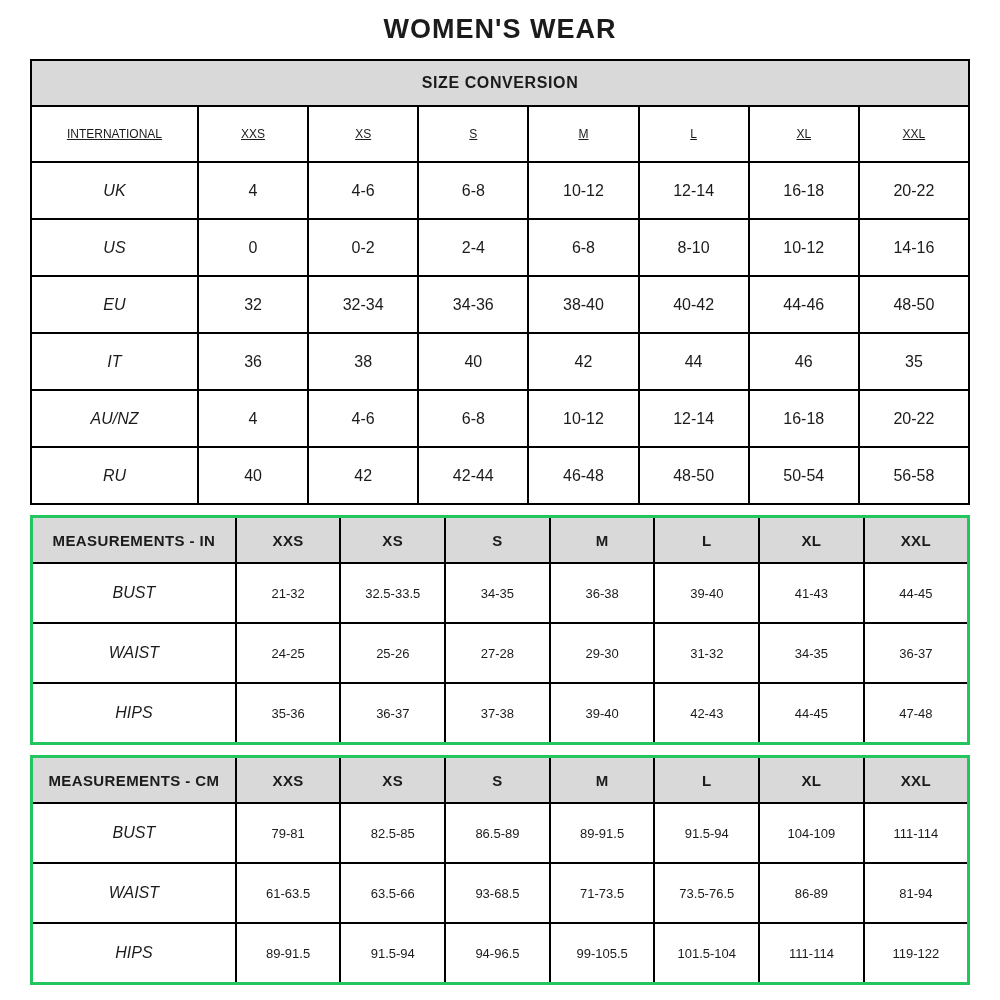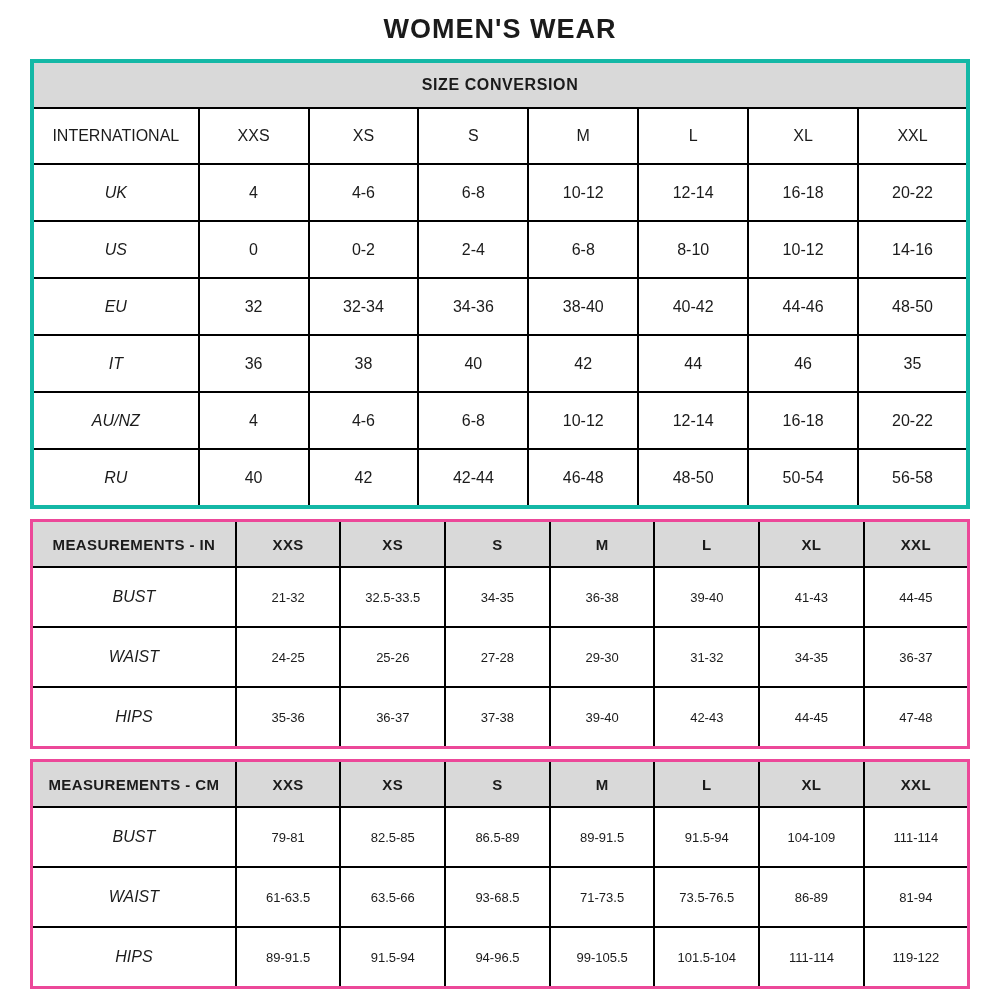--- a/index.html
+++ b/index.html
@@ -29,45 +29,46 @@
     table-layout: fixed;
   }
   .tbl th, .tbl td {
     border: 2px solid #000000;
     text-align: center;
     vertical-align: middle;
     padding: 0 4px;
     overflow: hidden;
     white-space: nowrap;
   }
-  .tbl { border: 4px solid #14b8a6; }
+  .tbl { border: 2px solid #14b8a6; }
   .gap { height: 10px; }
 
   
   .conv col.c0 { width: 17.8%; }
   .conv th.title-bar {
     background: #d9d9d9;
     height: 44px;
     font-size: 16px;
     font-weight: bold;
     letter-spacing: 0.6px;
   }
   .conv thead tr.cols th {
     height: 54px;
-    font-size: 16px;
+    font-size: 12px;
     font-weight: normal;
     background: #ffffff;
+    text-decoration: underline;
   }
   .conv tbody td {
     height: 55px;
     font-size: 16px;
   }
 
   
-  .meas { border: 3px solid #ec4899; }
+  .meas { border: 3px solid #22c55e; }
   .meas col.c0 { width: 21.8%; }
   .meas thead th {
     background: #d9d9d9;
     height: 44px;
     font-size: 15px;
     font-weight: bold;
     letter-spacing: 0.4px;
   }
   .meas tbody td {
     height: 58px;

